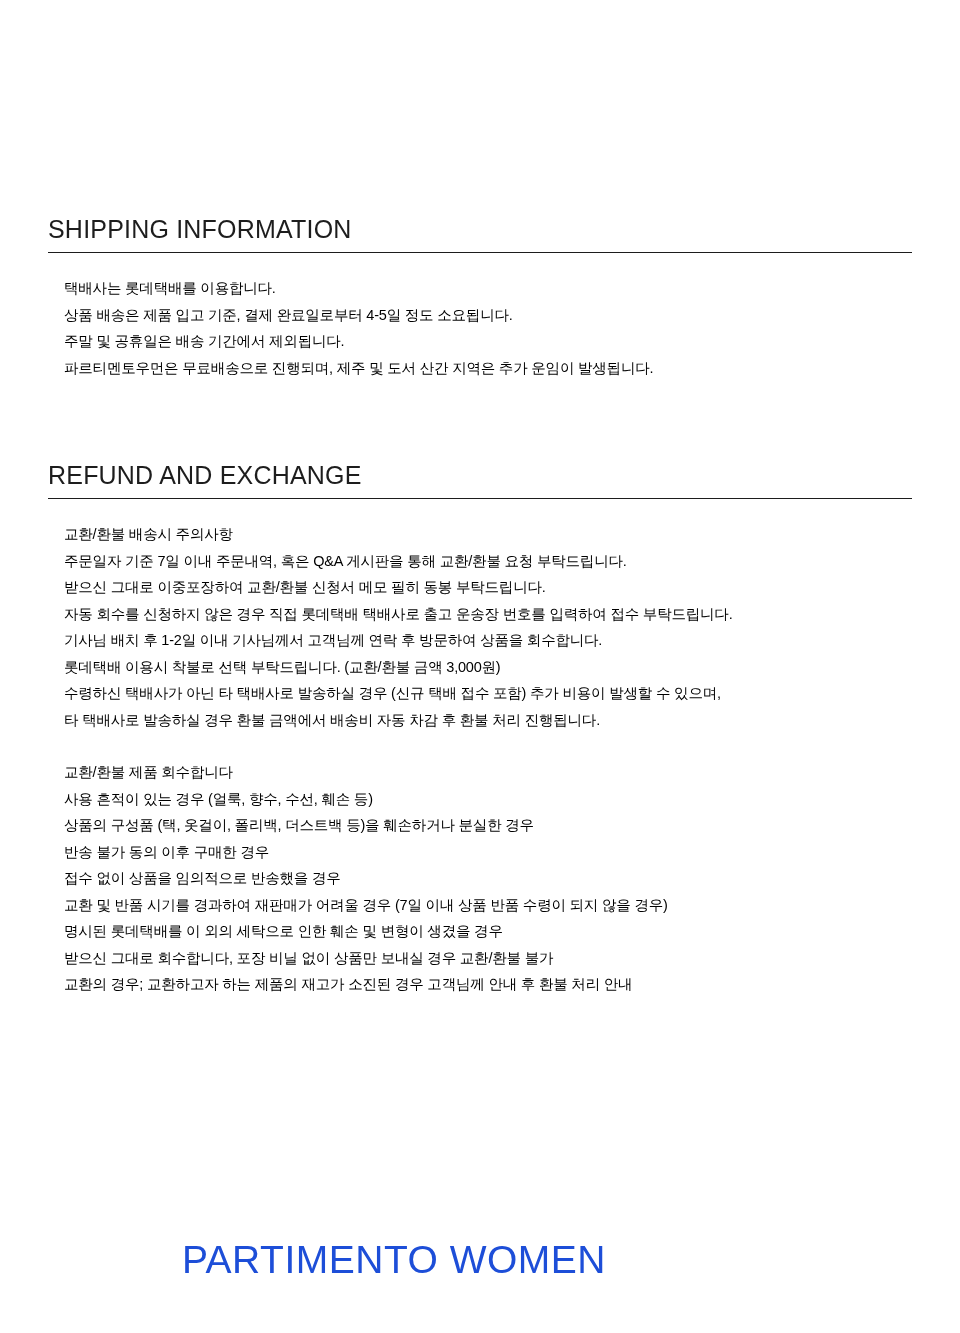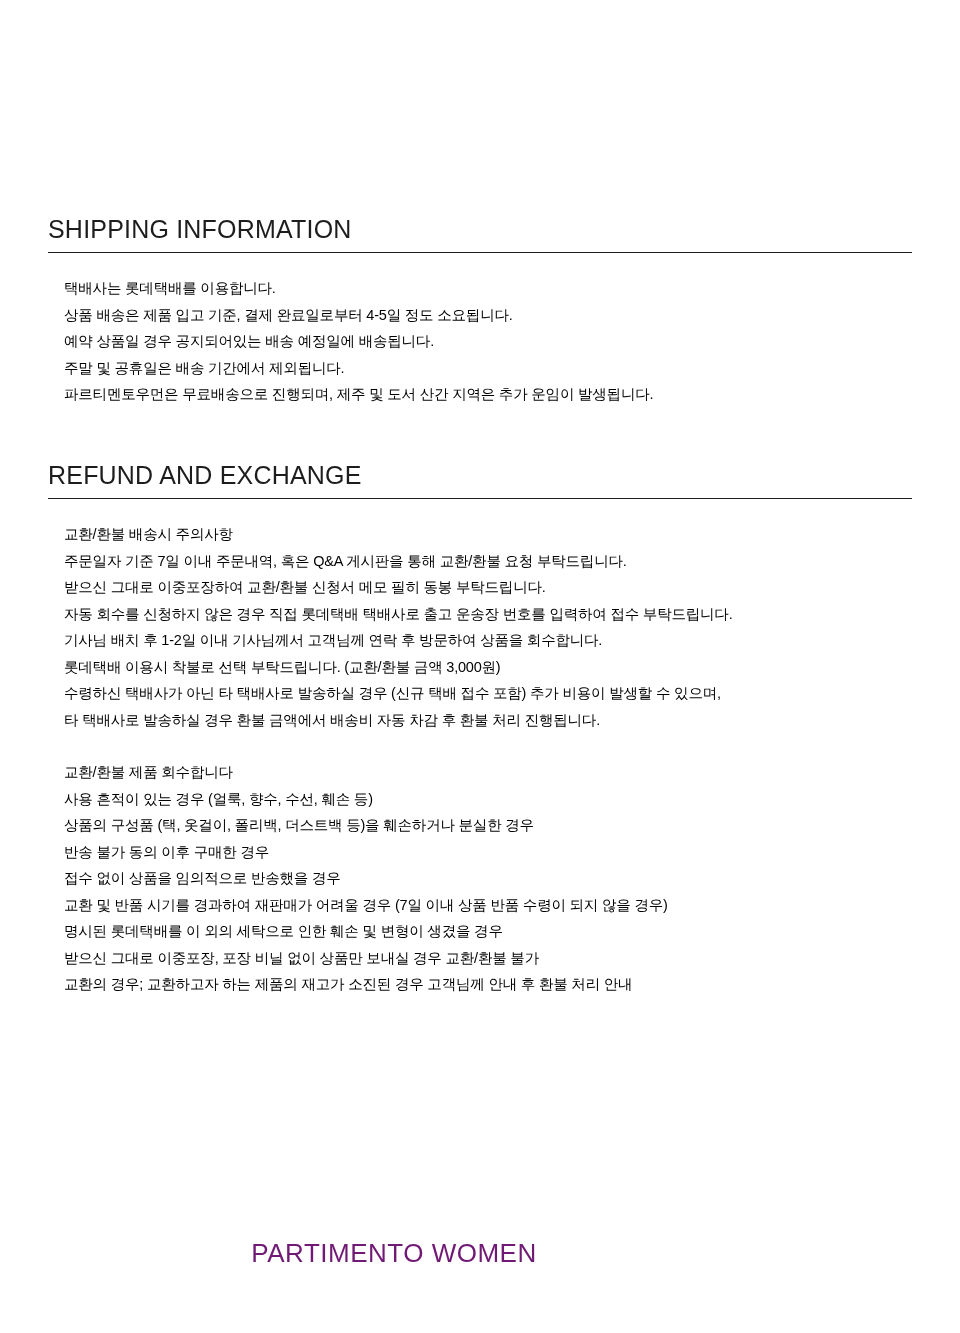--- a/index.html
+++ b/index.html
@@ -59,41 +59,40 @@
     height: 26px;
   }
 
   
   .brand {
     position: absolute;
     left: 0;
     top: 1206px;
     width: 788px;
     text-align: center;
-    font-size: 26px;
+    font-size: 39px;
     letter-spacing: 0.5px;
-    color: #701a75;
+    color: #1d4ed8;
     font-weight: 400;
   }
 
   #shipping-section { top: 182px; }
   #refund-section { top: 428px; }
 </style>
 </head>
 <body>
 
 <div class="page">
 
   <section class="section" id="shipping-section">
     <h2 class="section-title">SHIPPING INFORMATION</h2>
     <div class="rule"></div>
     <div class="body-block">
       <div class="body-line">택배사는 롯데택배를 이용합니다.</div>
       <div class="body-line">상품 배송은 제품 입고 기준, 결제 완료일로부터 4-5일 정도 소요됩니다.</div>
-      <div class="body-line">예약 상품일 경우 공지되어있는 배송 예정일에 배송됩니다.</div>
       <div class="body-line">주말 및 공휴일은 배송 기간에서 제외됩니다.</div>
       <div class="body-line">파르티멘토우먼은 무료배송으로 진행되며, 제주 및 도서 산간 지역은 추가 운임이 발생됩니다.</div>
     </div>
   </section>
 
   <section class="section" id="refund-section">
     <h2 class="section-title">REFUND AND EXCHANGE</h2>
     <div class="rule"></div>
     <div class="body-block">
       <div class="body-line">교환/환불 배송시 주의사항</div>
@@ -107,20 +106,20 @@
 
       <div class="block-gap"></div>
 
       <div class="body-line">교환/환불 제품 회수합니다</div>
       <div class="body-line">사용 흔적이 있는 경우 (얼룩, 향수, 수선, 훼손 등)</div>
       <div class="body-line">상품의 구성품 (택, 옷걸이, 폴리백, 더스트백 등)을 훼손하거나 분실한 경우</div>
       <div class="body-line">반송 불가 동의 이후 구매한 경우</div>
       <div class="body-line">접수 없이 상품을 임의적으로 반송했을 경우</div>
       <div class="body-line">교환 및 반품 시기를 경과하여 재판매가 어려울 경우 (7일 이내 상품 반품 수령이 되지 않을 경우)</div>
       <div class="body-line">명시된 롯데택배를 이 외의 세탁으로 인한 훼손 및 변형이 생겼을 경우</div>
-      <div class="body-line">받으신 그대로 이중포장, 포장 비닐 없이 상품만 보내실 경우 교환/환불 불가</div>
+      <div class="body-line">받으신 그대로 회수합니다, 포장 비닐 없이 상품만 보내실 경우 교환/환불 불가</div>
       <div class="body-line">교환의 경우; 교환하고자 하는 제품의 재고가 소진된 경우 고객님께 안내 후 환불 처리 안내</div>
     </div>
   </section>
 
   <div class="brand">PARTIMENTO WOMEN</div>
 
 </div>
 
 </body></html>

